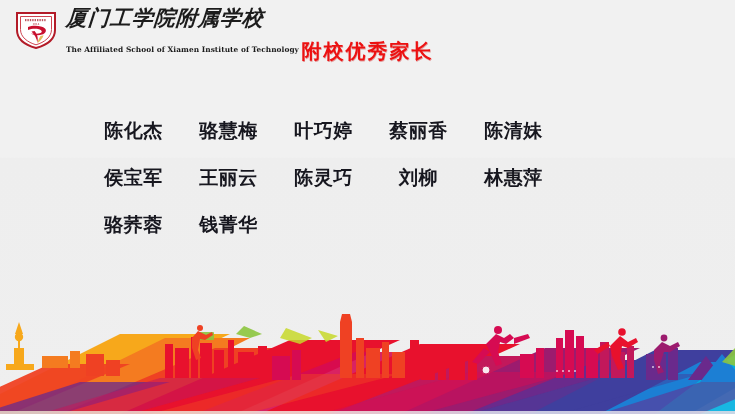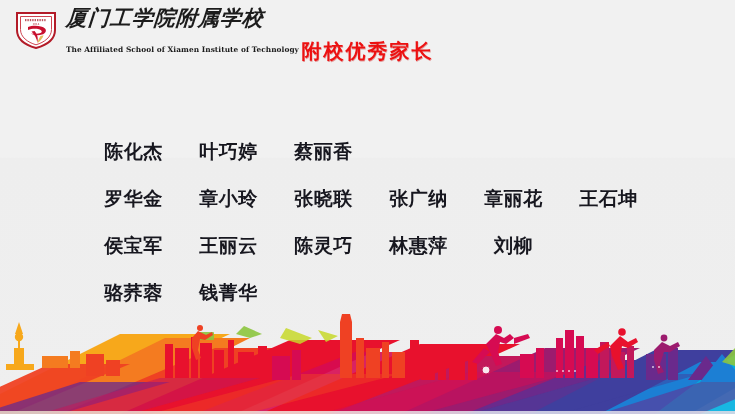--- a/index.html
+++ b/index.html
@@ -47,21 +47,21 @@
     text-align:center;
     font-family:Liberation Sans, sans-serif;
     font-size:20px; font-weight:bold;
     color:#ec1111;
     letter-spacing:2px;
     text-shadow:0.5px 0.5px 0 rgba(200,0,0,0.35);
   }
 
   
   .names {
-    position:absolute; left:86px; top:128px; width:570px;
+    position:absolute; left:86px; top:107px; width:570px;
   }
   .name-row {
     display:grid;
     grid-template-columns:repeat(6, 1fr);
     height:47px;
     align-items:center;
   }
   .name-cell {
     text-align:center;
     font-family:"DejaVu Serif", serif;
@@ -124,39 +124,33 @@
       <div class="school-en">The Affiliated School of Xiamen Institute of Technology</div>
     </div>
   </div>
 
   <div class="slide-title">附校优秀家长</div>
 
   <div class="names">
 
     <div class="name-row">
       <div class="name-cell">陈化杰</div>
+      <div class="name-cell">骆慧梅</div>
       <div class="name-cell">叶巧婷</div>
       <div class="name-cell">蔡丽香</div>
-    </div>
-
-    <div class="name-row">
-      <div class="name-cell">罗华金</div>
-      <div class="name-cell">章小玲</div>
-      <div class="name-cell">张晓联</div>
-      <div class="name-cell">张广纳</div>
-      <div class="name-cell">章丽花</div>
-      <div class="name-cell">王石坤</div>
-    </div>
+      <div class="name-cell">陈清妹</div>
+    </div>
+
 
     <div class="name-row">
       <div class="name-cell">侯宝军</div>
       <div class="name-cell">王丽云</div>
       <div class="name-cell">陈灵巧</div>
+      <div class="name-cell">刘柳</div>
       <div class="name-cell">林惠萍</div>
-      <div class="name-cell">刘柳</div>
     </div>
 
     <div class="name-row">
       <div class="name-cell">骆荞蓉</div>
       <div class="name-cell">钱菁华</div>
       <div class="name-cell empty"></div>
       <div class="name-cell empty"></div>
       <div class="name-cell empty"></div>
     </div>
 

